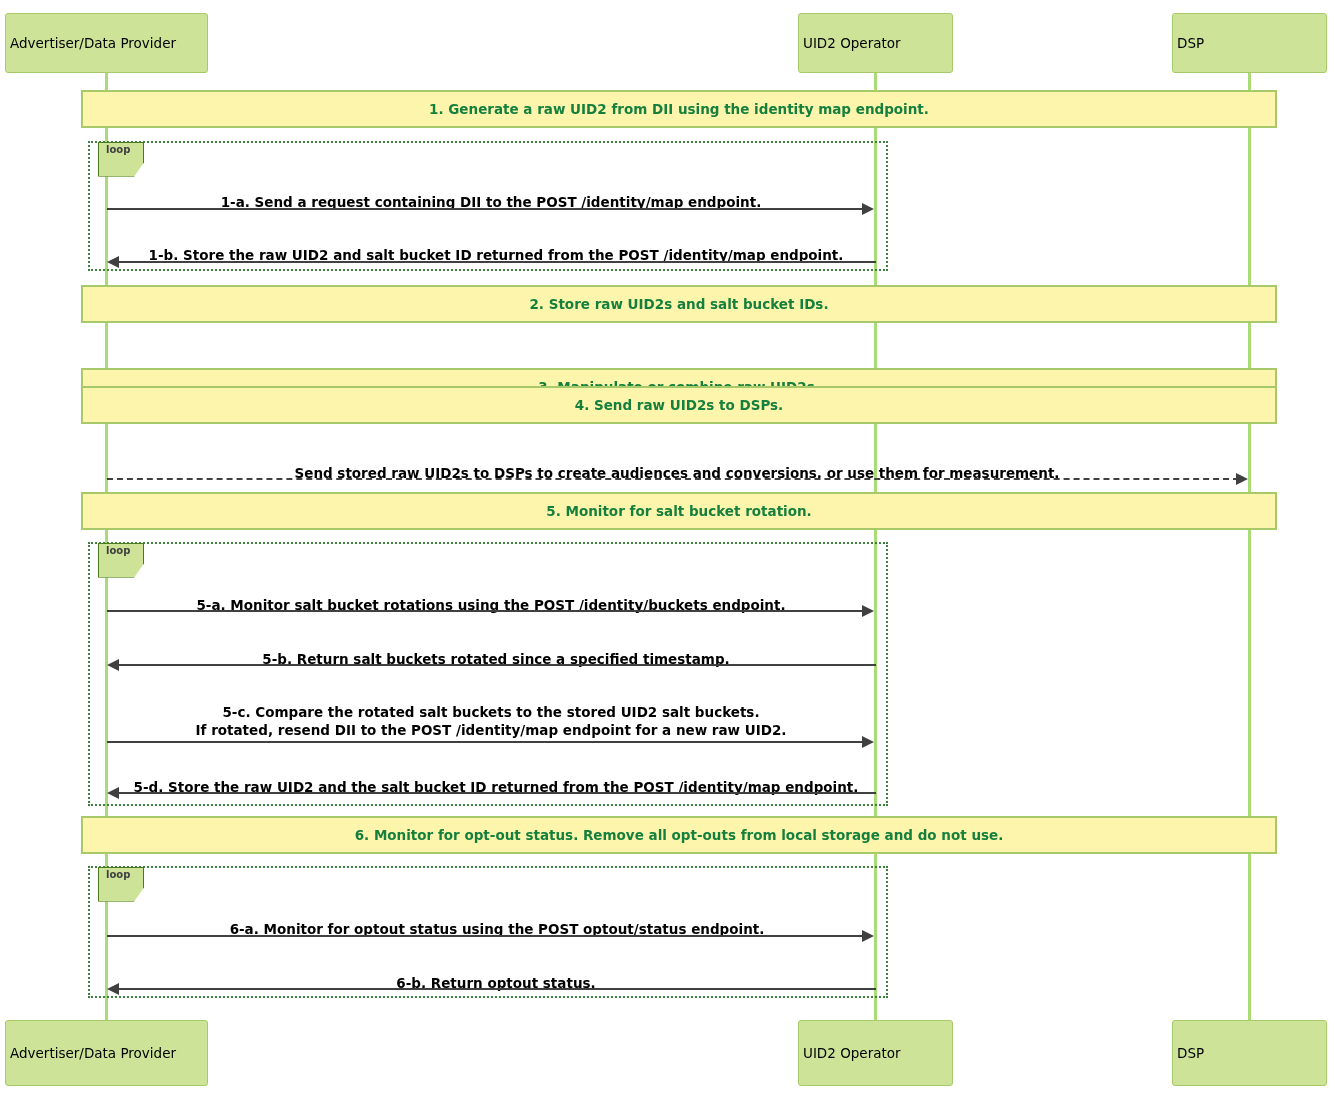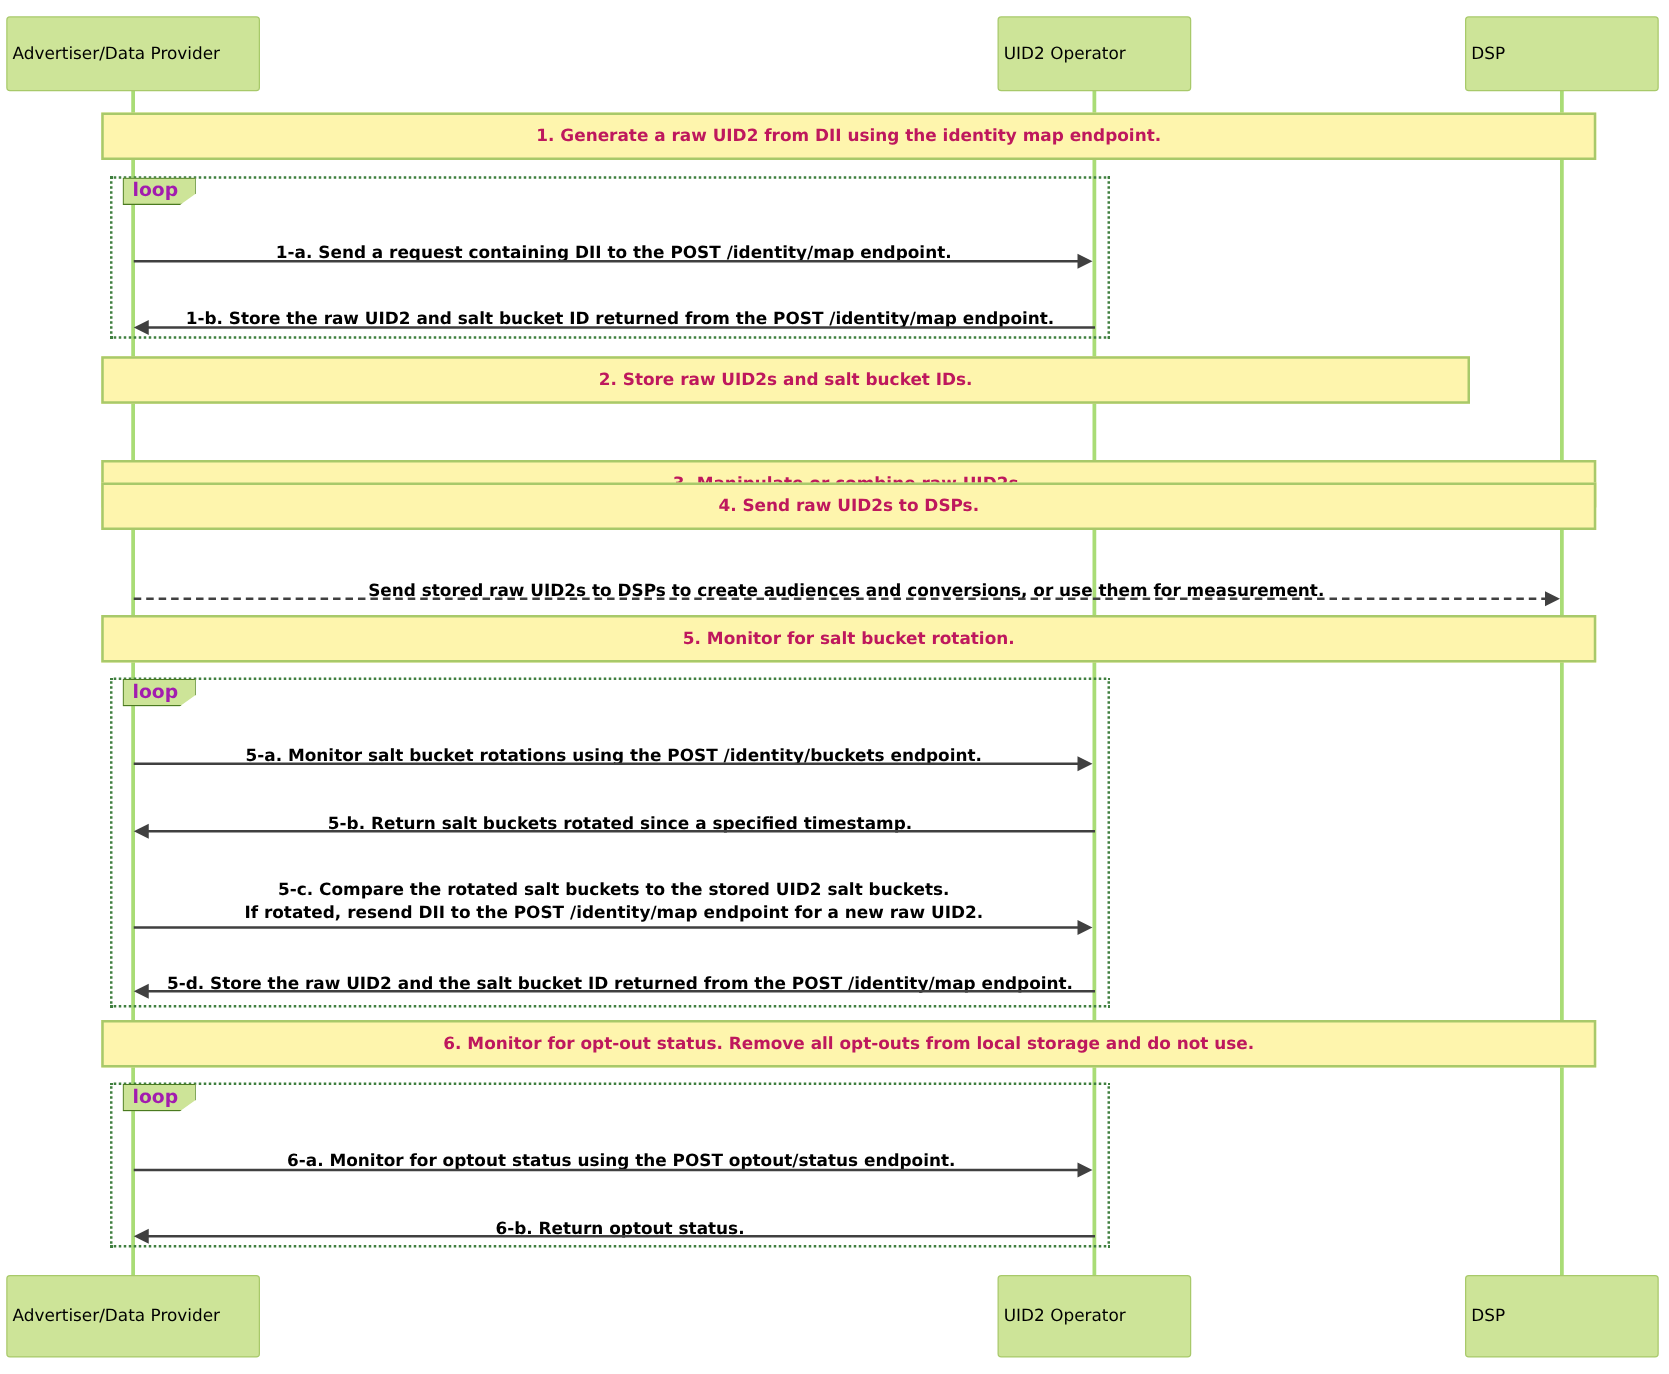--- a/index.html
+++ b/index.html
@@ -48,45 +48,45 @@
   
   .notebar {
     position: absolute;
     box-sizing: border-box;
     background: #fef5ad;
     border: 2px solid #a8c96a;
     display: flex;
     align-items: center;
     justify-content: center;
     text-align: center;
-    color: #be185d;
+    color: #15803d;
     font-size: 13.5px;
     font-weight: 600;
     z-index: 4;
     padding: 0 8px;
     line-height: 1.25;
   }
 
   
   .loopframe {
     position: absolute;
     box-sizing: border-box;
     border: 2px dotted #3f7f3f;
     background: transparent;
     z-index: 2;
   }
   .looptab {
     position: absolute;
     box-sizing: border-box;
     background: #cde498;
     border: 1.5px solid #4a7a20;
-    color: #a21caf;
-    font-size: 15px;
+    color: #404040;
+    font-size: 10px;
     font-weight: 600;
-    padding: 1px 13px 2px 7px;
+    padding: 1px 13px 20px 7px;
     line-height: 1.15;
     z-index: 6;
     clip-path: polygon(0 0, 100% 0, 100% 58%, 78% 100%, 0 100%);
   }
   .msg-label {
     position: absolute;
     text-align: center;
     color: #000000;
     font-size: 13.5px;
     font-weight: 600;
@@ -153,21 +153,21 @@
   </div>
   <div class="msg-line" style="left:107px; top:208px; width:758px;"></div>
   <div class="arrowhead right" style="left:862px; top:203px;"></div>
 
   <div class="msg-label" style="left:112px; top:229px; width:768px;">
     <span>1-b. Store the raw UID2 and salt bucket ID returned from the POST /identity/map endpoint.</span>
   </div>
   <div class="msg-line" style="left:118px; top:261px; width:758px;"></div>
   <div class="arrowhead left" style="left:107px; top:256px;"></div>
 
-  <div class="notebar" style="left:81px; top:285px; width:1095px; height:38px;">
+  <div class="notebar" style="left:81px; top:285px; width:1196px; height:38px;">
     <span>2. Store raw UID2s and salt bucket IDs.</span>
   </div>
 
   <div class="notebar" style="left:81px; top:336px; width:1196px; height:38px;margin-top:32px;">
     <span>3. Manipulate or combine raw UID2s.</span>
   </div>
 
   <div class="notebar" style="left:81px; top:386px; width:1196px; height:38px;">
     <span>4. Send raw UID2s to DSPs.</span>
   </div>

